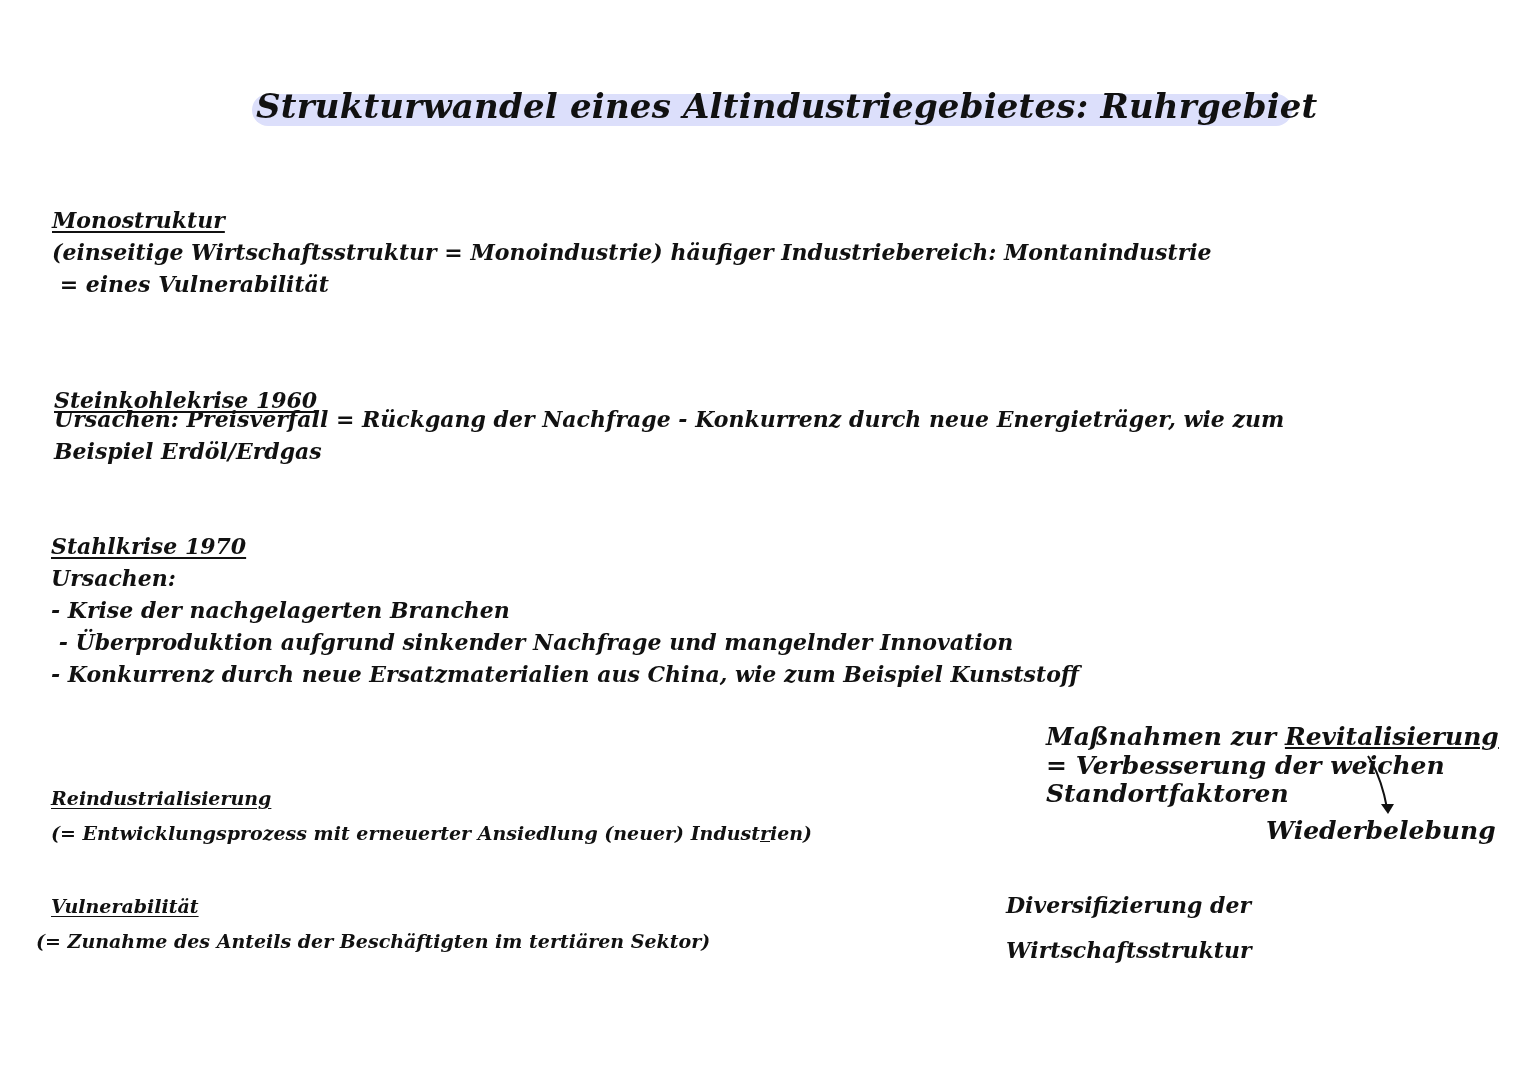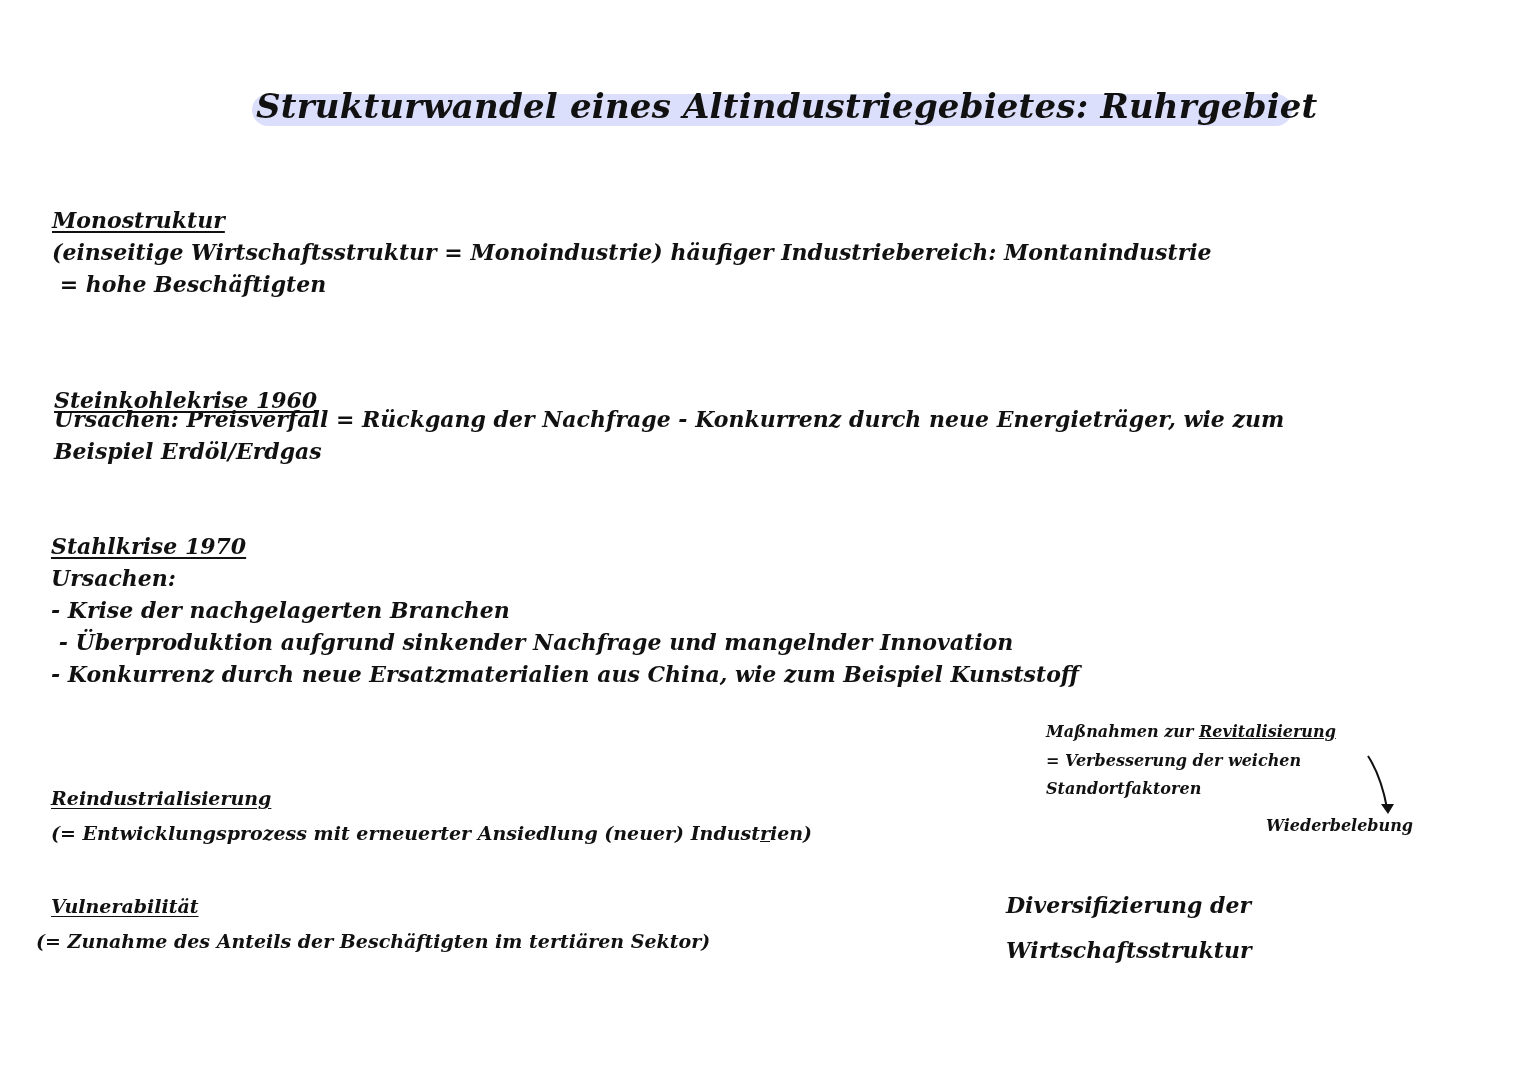--- a/index.html
+++ b/index.html
@@ -31,35 +31,35 @@
     }
     .title-text {
       position: absolute;
       left: 4px; top: -6px;
       font-size: 34px;
       letter-spacing: 0.2px;
     }
     .heading { text-decoration: underline; text-underline-offset: 3px; }
     .fs22 { font-size: 22px; }
     .fs24 { font-size: 19px; }
-    .fs19 { font-size: 16px; text-align: center; }
+    .fs19 { font-size: 25px; text-align: center; }
     .ul { text-decoration: underline; }
     svg { position: absolute; overflow: visible; }
   </style>
 </head>
 <body>
 
 <div class="abs title-wrap">
   <div class="title-highlight"></div>
   <div class="title-text">Strukturwandel eines Altindustriegebietes: Ruhrgebiet</div>
 </div>
 
 <div class="abs fs22 heading" style="left:52px; top:207px;">Monostruktur</div>
 <div class="abs fs22" style="left:52px; top:239px; white-space:pre;">(einseitige Wirtschaftsstruktur = Monoindustrie) häufiger Industriebereich: Montanindustrie</div>
-<div class="abs fs22" style="left:52px; top:271px; white-space:pre;"> = hohe Beschäftigten</div>
+<div class="abs fs22" style="left:52px; top:271px; white-space:pre;"> = eines Vulnerabilität</div>
 
 <div class="abs fs22 heading" style="left:54px; top:387px;">Steinkohlekrise 1960</div>
 <div class="abs fs22" style="left:54px; top:406px;">Ursachen: Preisverfall = Rückgang der Nachfrage - Konkurrenz durch neue Energieträger, wie zum</div>
 <div class="abs fs22" style="left:54px; top:438px;">Beispiel Erdöl/Erdgas</div>
 
 <div class="abs fs22 heading" style="left:51px; top:533px;">Stahlkrise 1970</div>
 <div class="abs fs22" style="left:51px; top:565px;">Ursachen:</div>
 <div class="abs fs22" style="left:51px; top:597px;">- Krise der nachgelagerten Branchen</div>
 <div class="abs fs22" style="left:51px; top:629px; white-space:pre;"> - Überproduktion aufgrund sinkender Nachfrage und mangelnder Innovation</div>
 <div class="abs fs22" style="left:51px; top:661px;">- Konkurrenz durch neue Ersatzmaterialien aus China, wie zum Beispiel Kunststoff</div>

